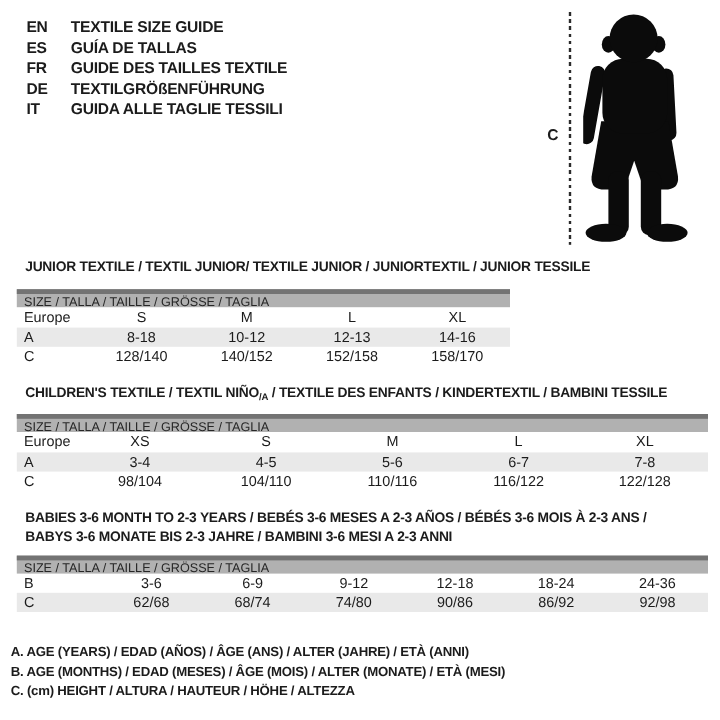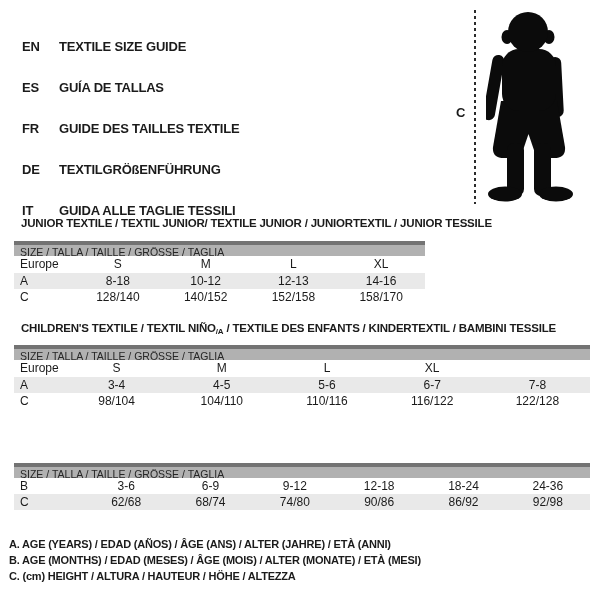--- a/index.html
+++ b/index.html
@@ -3,21 +3,21 @@
 <meta charset="utf-8">
 <style>
   * { margin:0; padding:0; box-sizing:border-box; }
   html,body { width:600px; height:600px; }
   body { background:#ffffff; font-family:"Liberation Sans", sans-serif; color:#1b1b1b; }
   .canvas { position:relative; width:600px; height:600px; background:#fff; overflow:hidden; }
 
   
   .langs { position:absolute; left:22px; top:14px; }
   .lang-row { display:grid; grid-template-columns:37px auto; height:17px; line-height:17px;
-              font-size:13px; font-weight:700; letter-spacing:-0.2px; white-space:nowrap;margin-top:24px; }
+              font-size:13px; font-weight:700; letter-spacing:-0.2px; white-space:nowrap; }
 
   
   .height-line { position:absolute; left:474px; top:10px; width:2px; height:194px;
                  background:repeating-linear-gradient(to bottom,#2b2b2b 0 3px,transparent 3px 6px); }
   .height-label { position:absolute; left:456px; top:105px; font-size:13px; font-weight:700; }
   .baby { position:absolute; left:486px; top:7px; width:92px; height:198px; }
 
   
   .sec-title { position:absolute; left:21px; font-size:11.5px; font-weight:700;
                letter-spacing:-0.2px; white-space:nowrap; }
@@ -120,20 +120,21 @@
     </div>
   </div>
 
   <div class="sec-title t-children">
     <span>CHILDREN'S TEXTILE / TEXTIL NIÑO</span><span class="subsc">/A</span><span> / TEXTILE DES ENFANTS / KINDERTEXTIL / BAMBINI TESSILE</span>
   </div>
   <div class="tbl tbl-children">
     <div class="thead">SIZE / TALLA / TAILLE / GRÖSSE / TAGLIA</div>
     <div class="row first g6">
       <span class="cell lbl">Europe</span>
+      <span class="cell">XS</span>
       <span class="cell">S</span>
       <span class="cell">M</span>
       <span class="cell">L</span>
       <span class="cell">XL</span>
     </div>
     <div class="row g6 r-shade">
       <span class="cell lbl">A</span>
       <span class="cell">3-4</span>
       <span class="cell">4-5</span>
       <span class="cell">5-6</span>
@@ -143,20 +144,24 @@
     <div class="row g6">
       <span class="cell lbl">C</span>
       <span class="cell">98/104</span>
       <span class="cell">104/110</span>
       <span class="cell">110/116</span>
       <span class="cell">116/122</span>
       <span class="cell">122/128</span>
     </div>
   </div>
 
+  <div class="sec-title t-babies">
+    <div>BABIES 3-6 MONTH TO 2-3 YEARS / BEBÉS 3-6 MESES A 2-3 AÑOS / BÉBÉS 3-6 MOIS À 2-3 ANS /</div>
+    <div>BABYS 3-6 MONATE BIS 2-3 JAHRE / BAMBINI 3-6 MESI A 2-3 ANNI</div>
+  </div>
   <div class="tbl tbl-babies">
     <div class="thead">SIZE / TALLA / TAILLE / GRÖSSE / TAGLIA</div>
     <div class="row g7">
       <span class="cell lbl">B</span>
       <span class="cell">3-6</span>
       <span class="cell">6-9</span>
       <span class="cell">9-12</span>
       <span class="cell">12-18</span>
       <span class="cell">18-24</span>
       <span class="cell">24-36</span>

